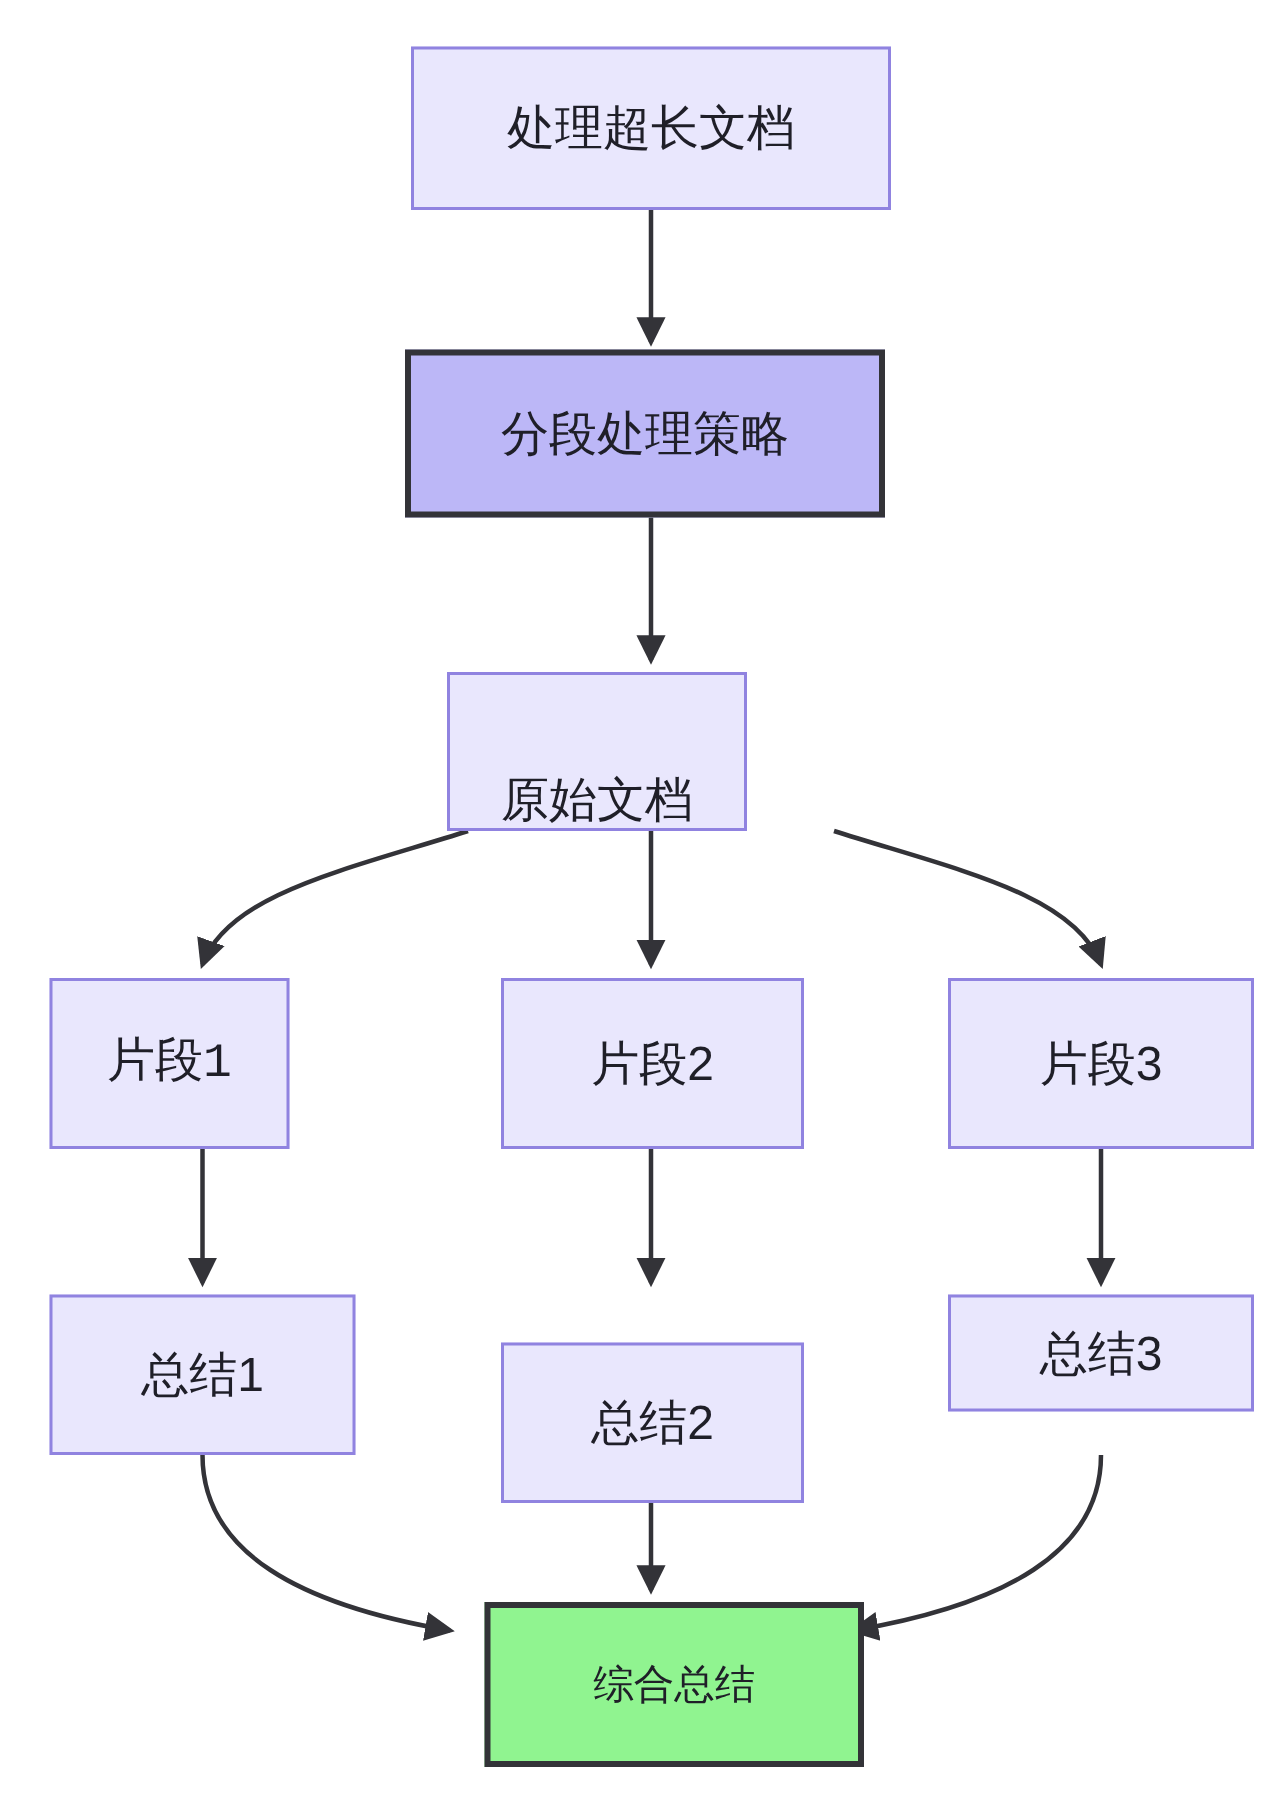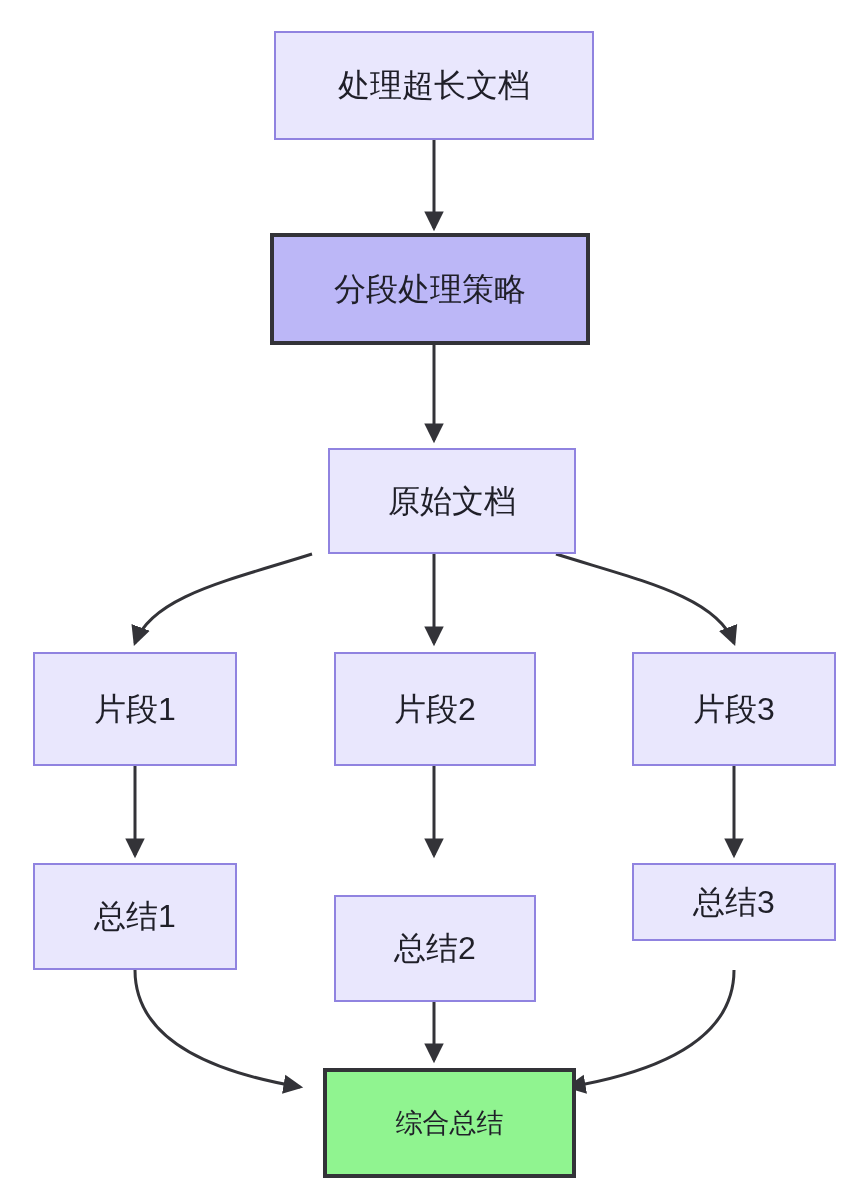--- a/index.html
+++ b/index.html
@@ -98,25 +98,25 @@
   </svg>
 
   <div class="node n-light" style="left:274px; top:31px; width:320px; height:109px;">
     <span class="node-label">处理超长文档</span>
   </div>
 
   <div class="node n-strong" style="left:270px; top:233px; width:320px; height:112px;">
     <span class="node-label">分段处理策略</span>
   </div>
 
-  <div class="node n-light" style="left:328px; top:448px; width:248px; height:106px;">
+  <div class="node n-light" style="left:298px; top:448px; width:200px; height:106px;align-items:flex-end;">
     <span class="node-label">原始文档</span>
   </div>
 
-  <div class="node n-light" style="left:33px; top:652px; width:204px; height:114px;">
+  <div class="node n-light" style="left:33px; top:652px; width:160px; height:114px;font-family:Liberation Mono, monospace;">
     <span class="node-label">片段1</span>
   </div>
 
   <div class="node n-light" style="left:334px; top:652px; width:202px; height:114px;">
     <span class="node-label">片段2</span>
   </div>
 
   <div class="node n-light" style="left:632px; top:652px; width:204px; height:114px;">
     <span class="node-label">片段3</span>
   </div>

